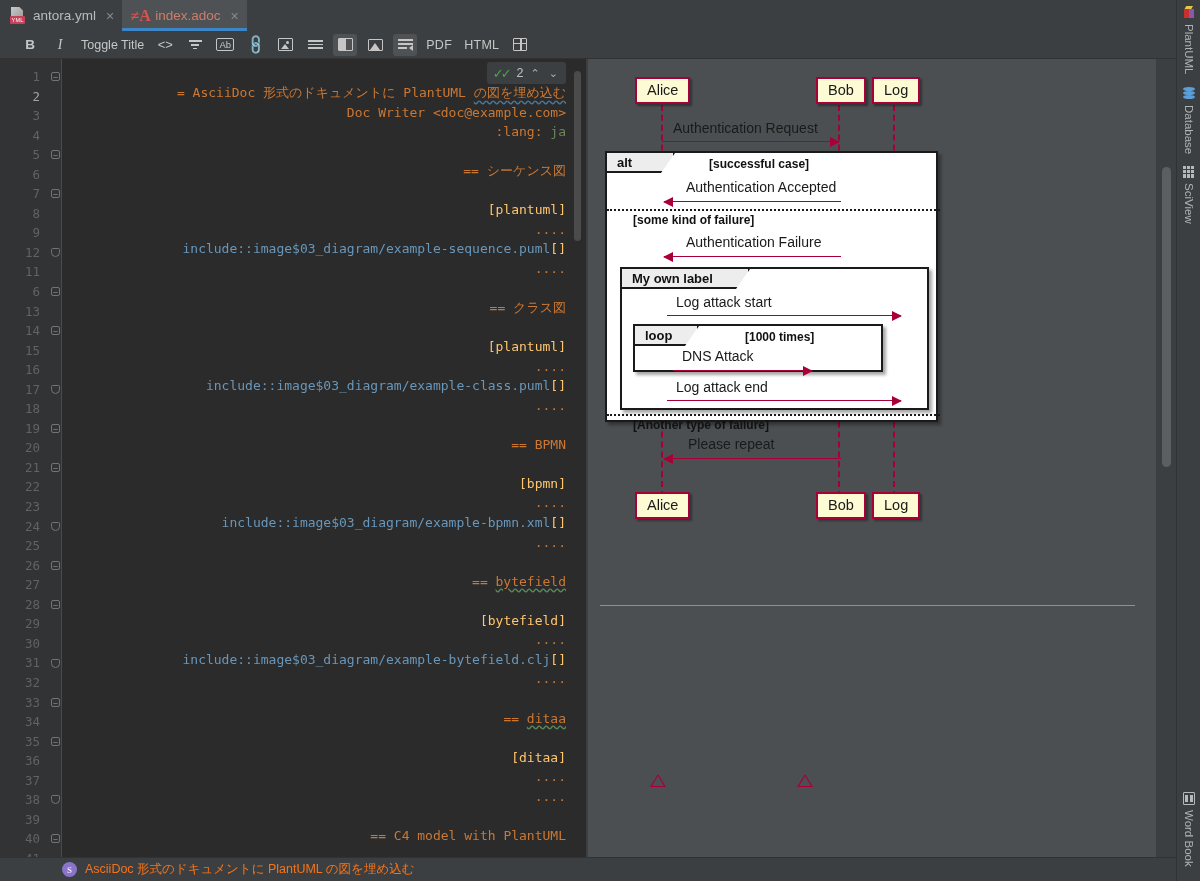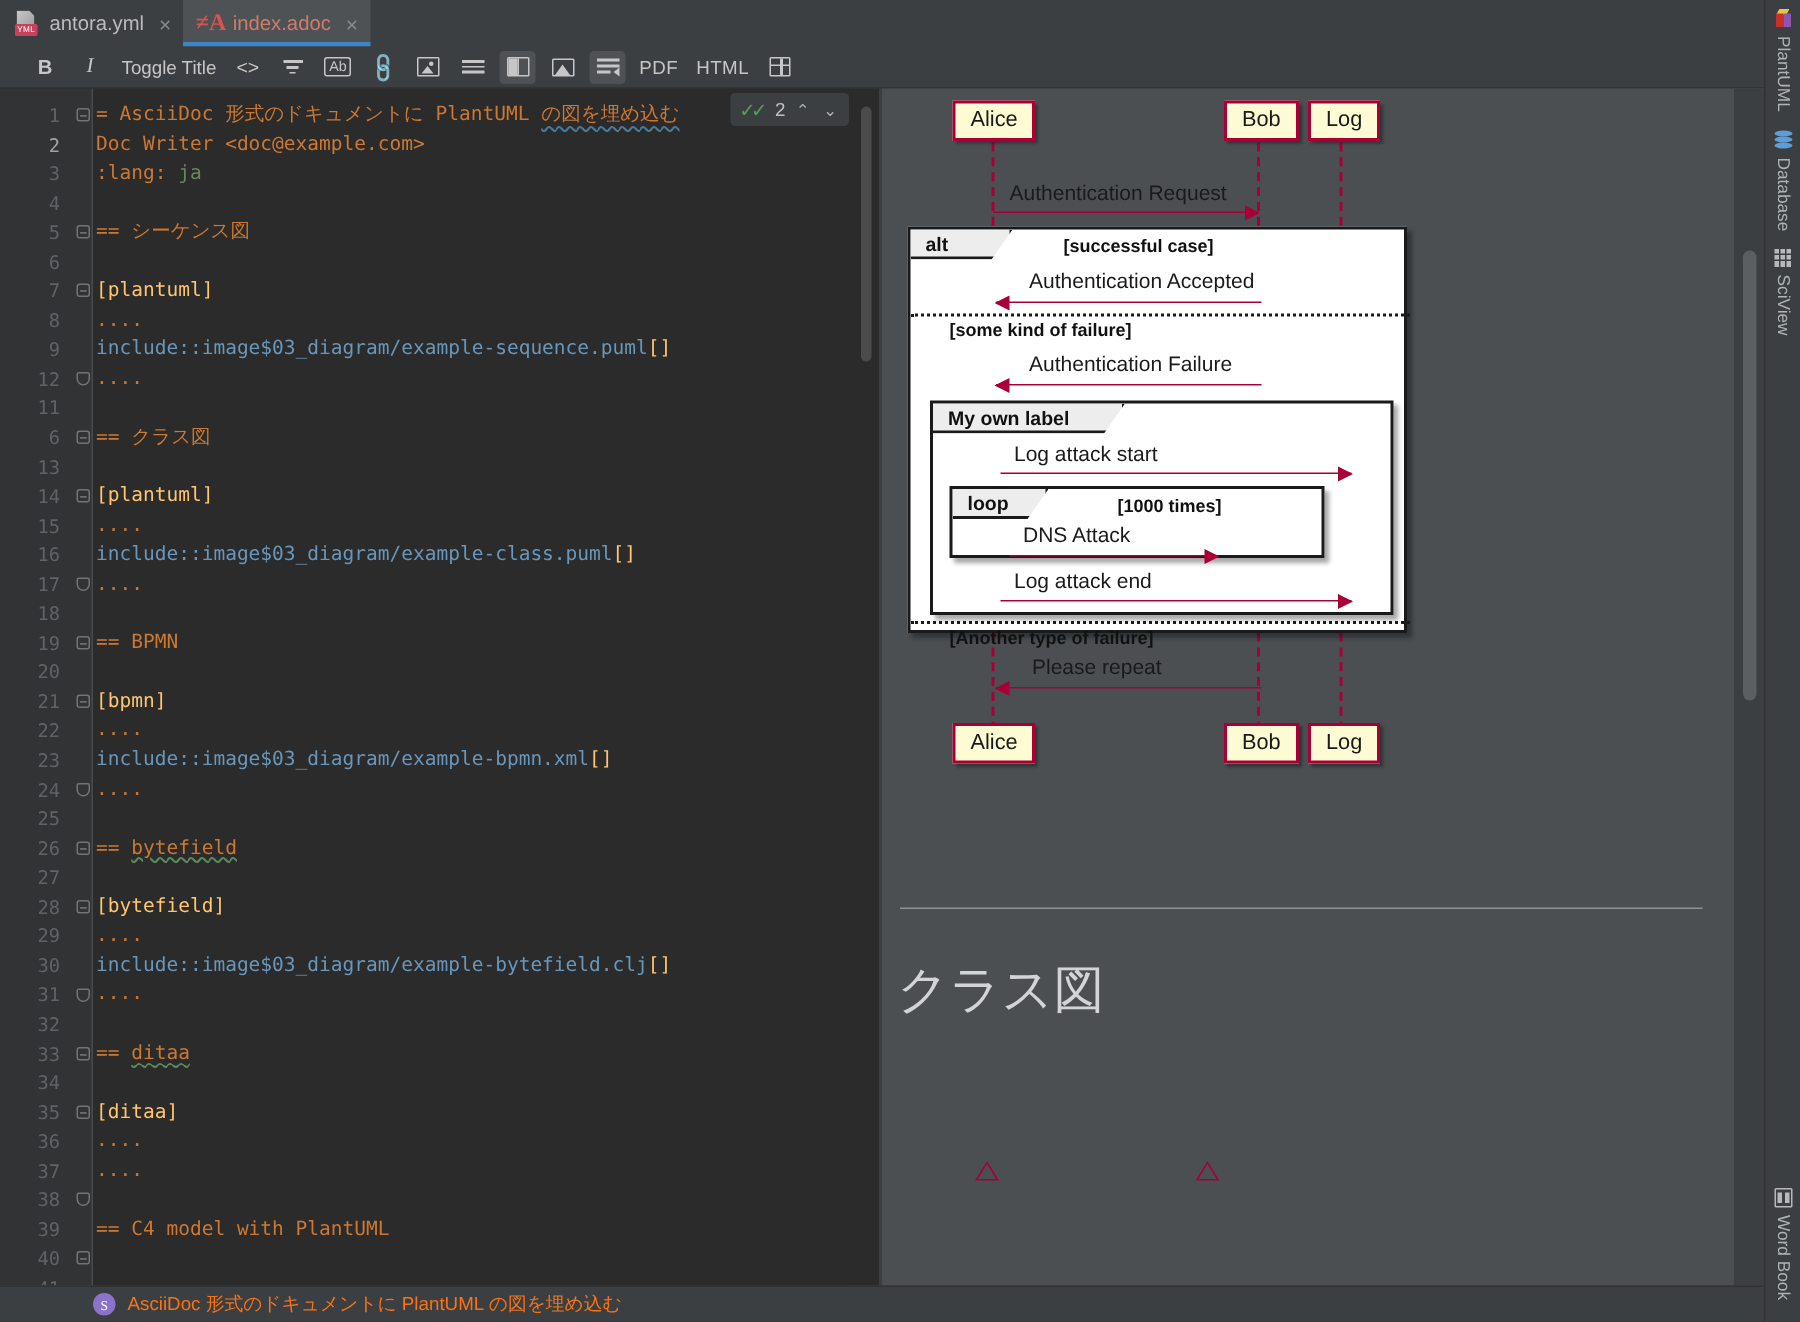--- a/index.html
+++ b/index.html
@@ -106,22 +106,23 @@
   }
   .gutter {
     position: absolute; left: 0; top: 0; width: 48px; height: 100%;
     background: #313335;
   }
   .foldcol {
     position: absolute; left: 48px; top: 0; width: 14px; height: 100%;
     background: #313335;
   }
   .codearea {
-    position: absolute; left: 62px; top: 0; right: 20px; height: 100%;
+    position: absolute; left: 62px; top: 16px; right: 20px; height: 100%;
     background: #2b2b2b;
+    text-align: right;
   }
   .row {
     height: 19.55px; line-height: 19.55px; white-space: pre;
     font-family: "DejaVu Sans Mono", monospace; font-size: 13px;
   }
   .gutter .row { text-align: right; padding-right: 8px; color: #606366; font-size: 12.5px; }
   .gutter .row.cur { color: #a4a3a3; }
   .codearea .row { padding-left: 2px; }
   .vline { position: absolute; left: 61px; top: 0; width: 1px; height: 100%; background: #4a4a4a; }
 
@@ -173,21 +174,21 @@
     position: absolute; right: 5px; top: 108px; width: 9px; height: 300px;
     background: #5b5f62; border-radius: 5px;
   }
 
   
   .seq { position: absolute; left: 12px; top: 0px; width: 560px; height: 470px; }
   .actor {
     position: absolute; background: #fdfbd3; border: 2.5px solid #a80036;
     color: #1a1a1a; font-size: 14.5px; text-align: center;
     padding: 3px 10px 4px; box-shadow: 2px 2px 2px rgba(0,0,0,.35);
-    font-family: "Liberation Sans", sans-serif; white-space: nowrap;
+    font-family: "Liberation Sans", sans-serif; white-space: nowrap; margin-top: 10px;
   }
   .lifeline {
     position: absolute; width: 0; border-left: 2px dashed #a80036;
   }
   .frame {
     position: absolute; background: #ffffff; border: 2px solid #1a1a1a;
     box-shadow: 3px 3px 3px rgba(0,0,0,.35);
   }
   .frame-tab {
     position: absolute; left: 0; top: 0; height: 20px;
@@ -536,21 +537,20 @@
           <div class="msg-label" style="left:81px; top:283px;">Please repeat</div>
           <div class="arrow left" style="left:57px; top:305px; width:177px;"></div>
         </div>
 
         <div class="actor" style="left:35px; top:423px;">Alice</div>
         <div class="actor" style="left:216px; top:423px;">Bob</div>
         <div class="actor" style="left:272px; top:423px;">Log</div>
       </div>
 
       <div class="prev-hr"></div>
-      <div class="prev-h2">クラス図</div>
 
       <div class="cls">
 
         <div class="rel-line" style="left:78px; top:0px; width:0; height:0;"></div>
         <div class="tri up" style="left:62px; top:85px;"></div>
         <div class="tri up" style="left:209px; top:85px;"></div>
 
       </div>
     </div>
 

